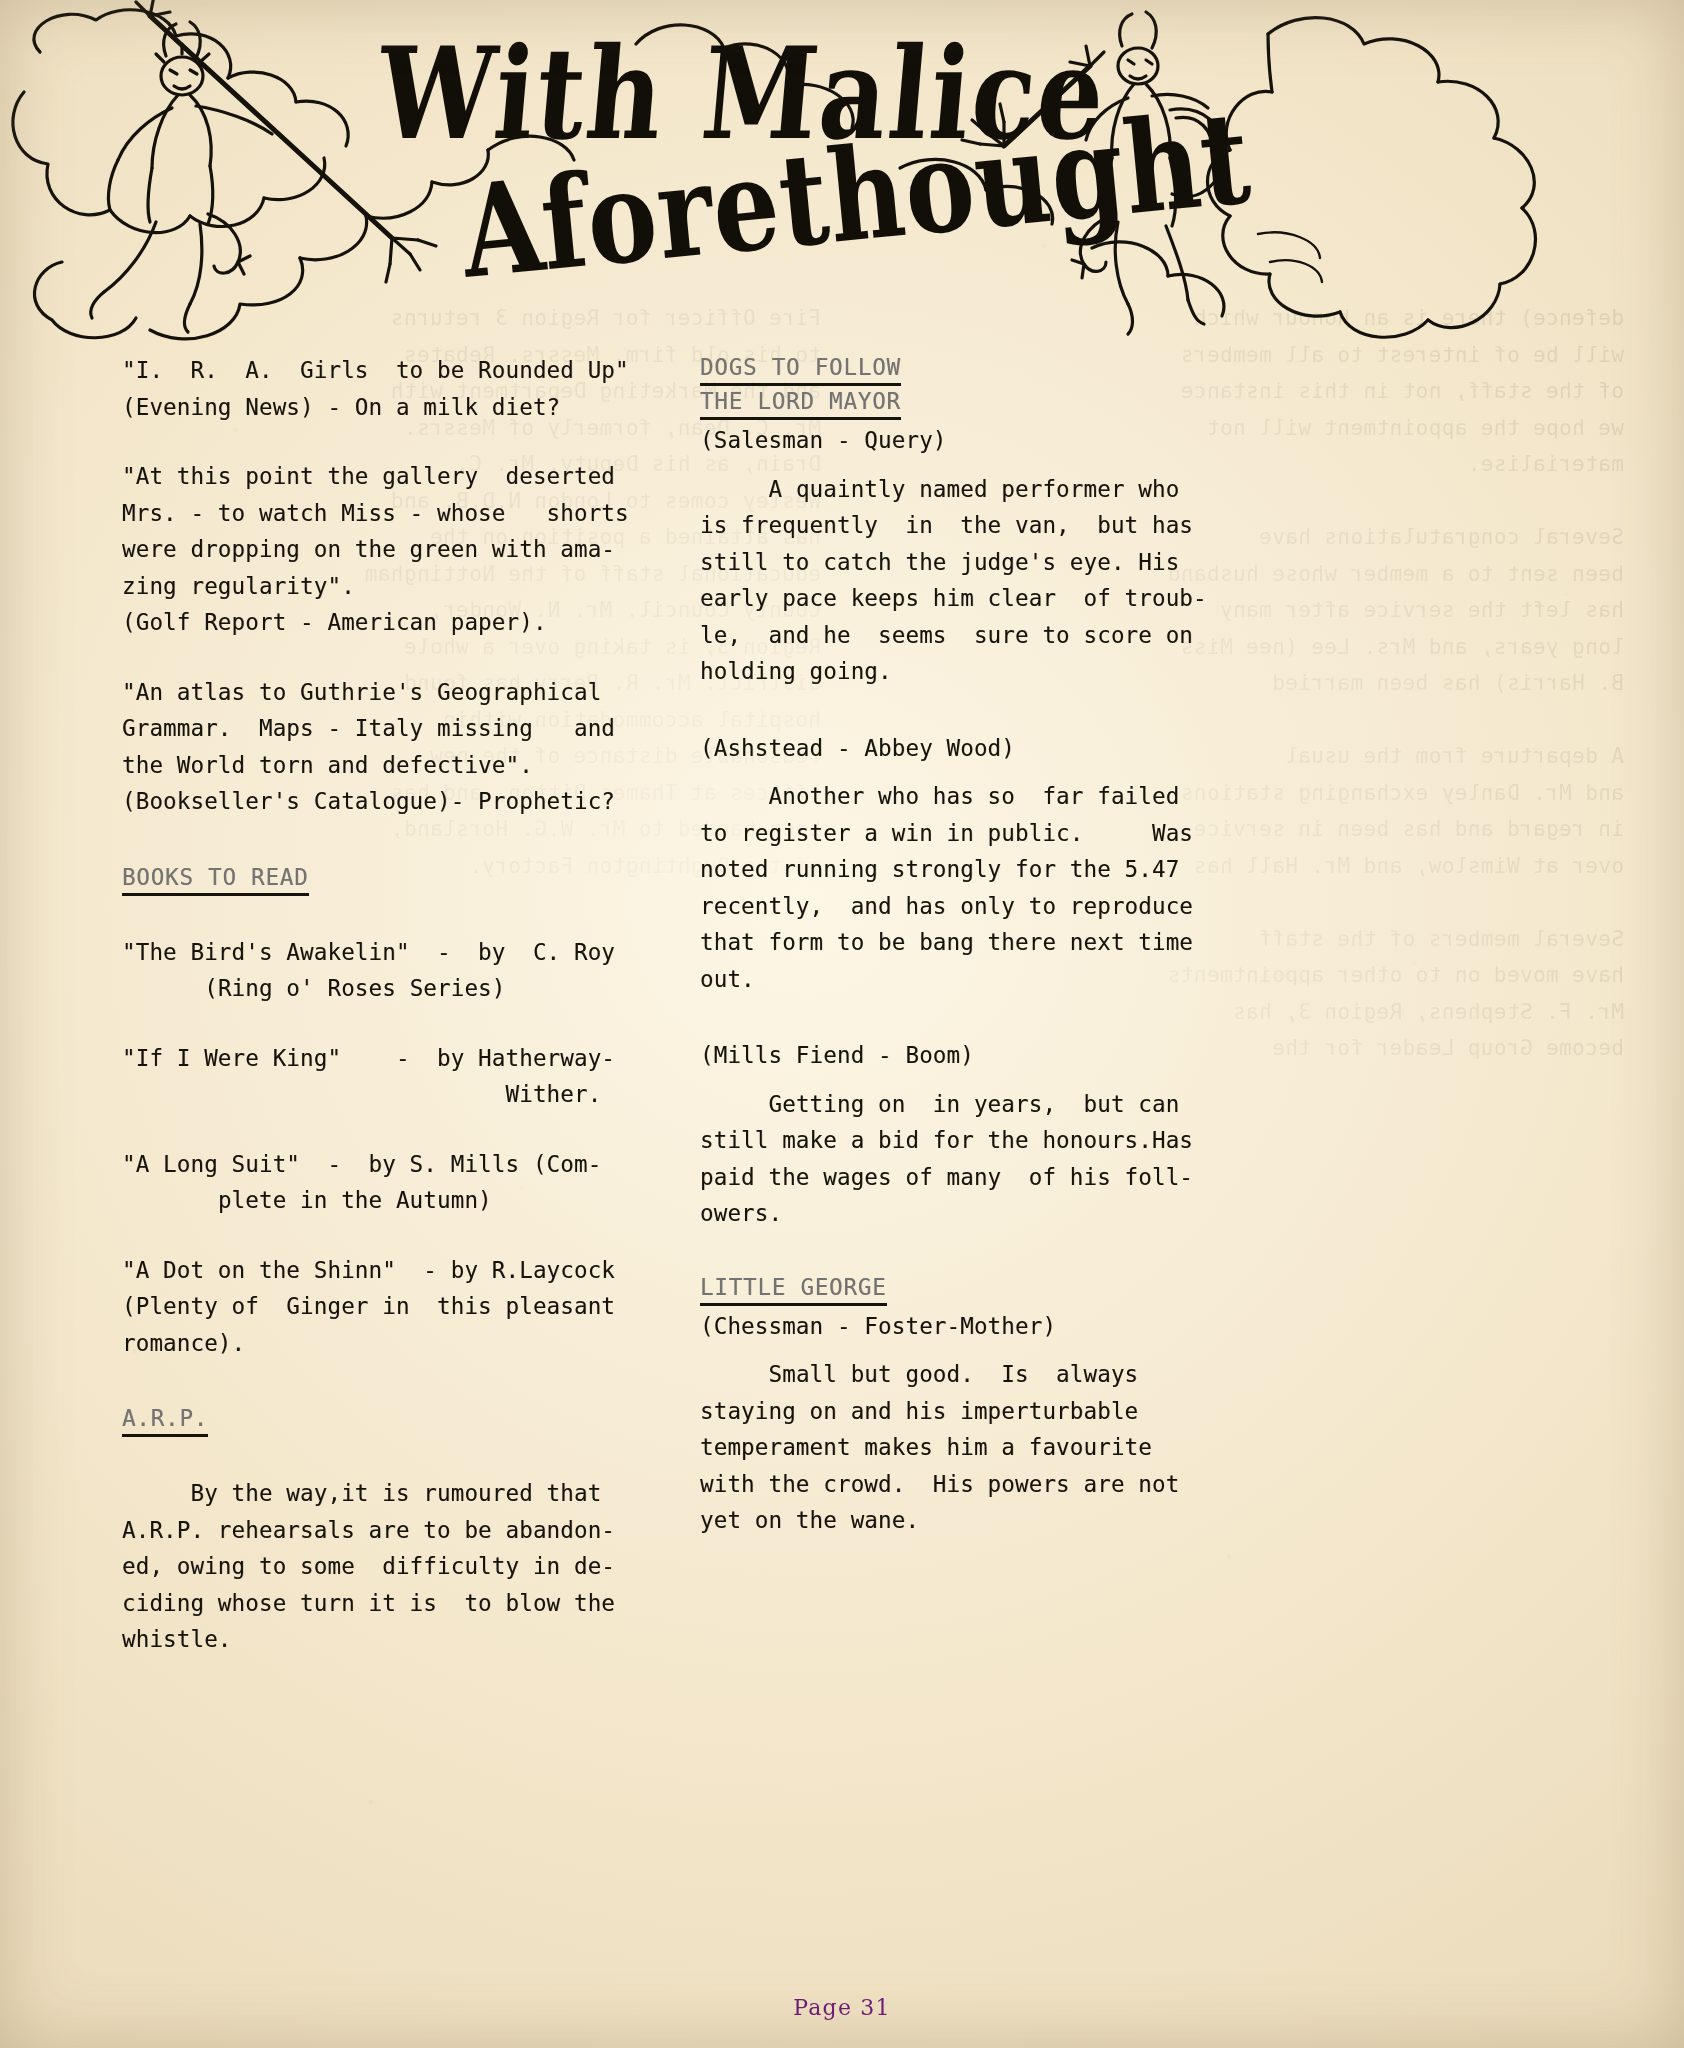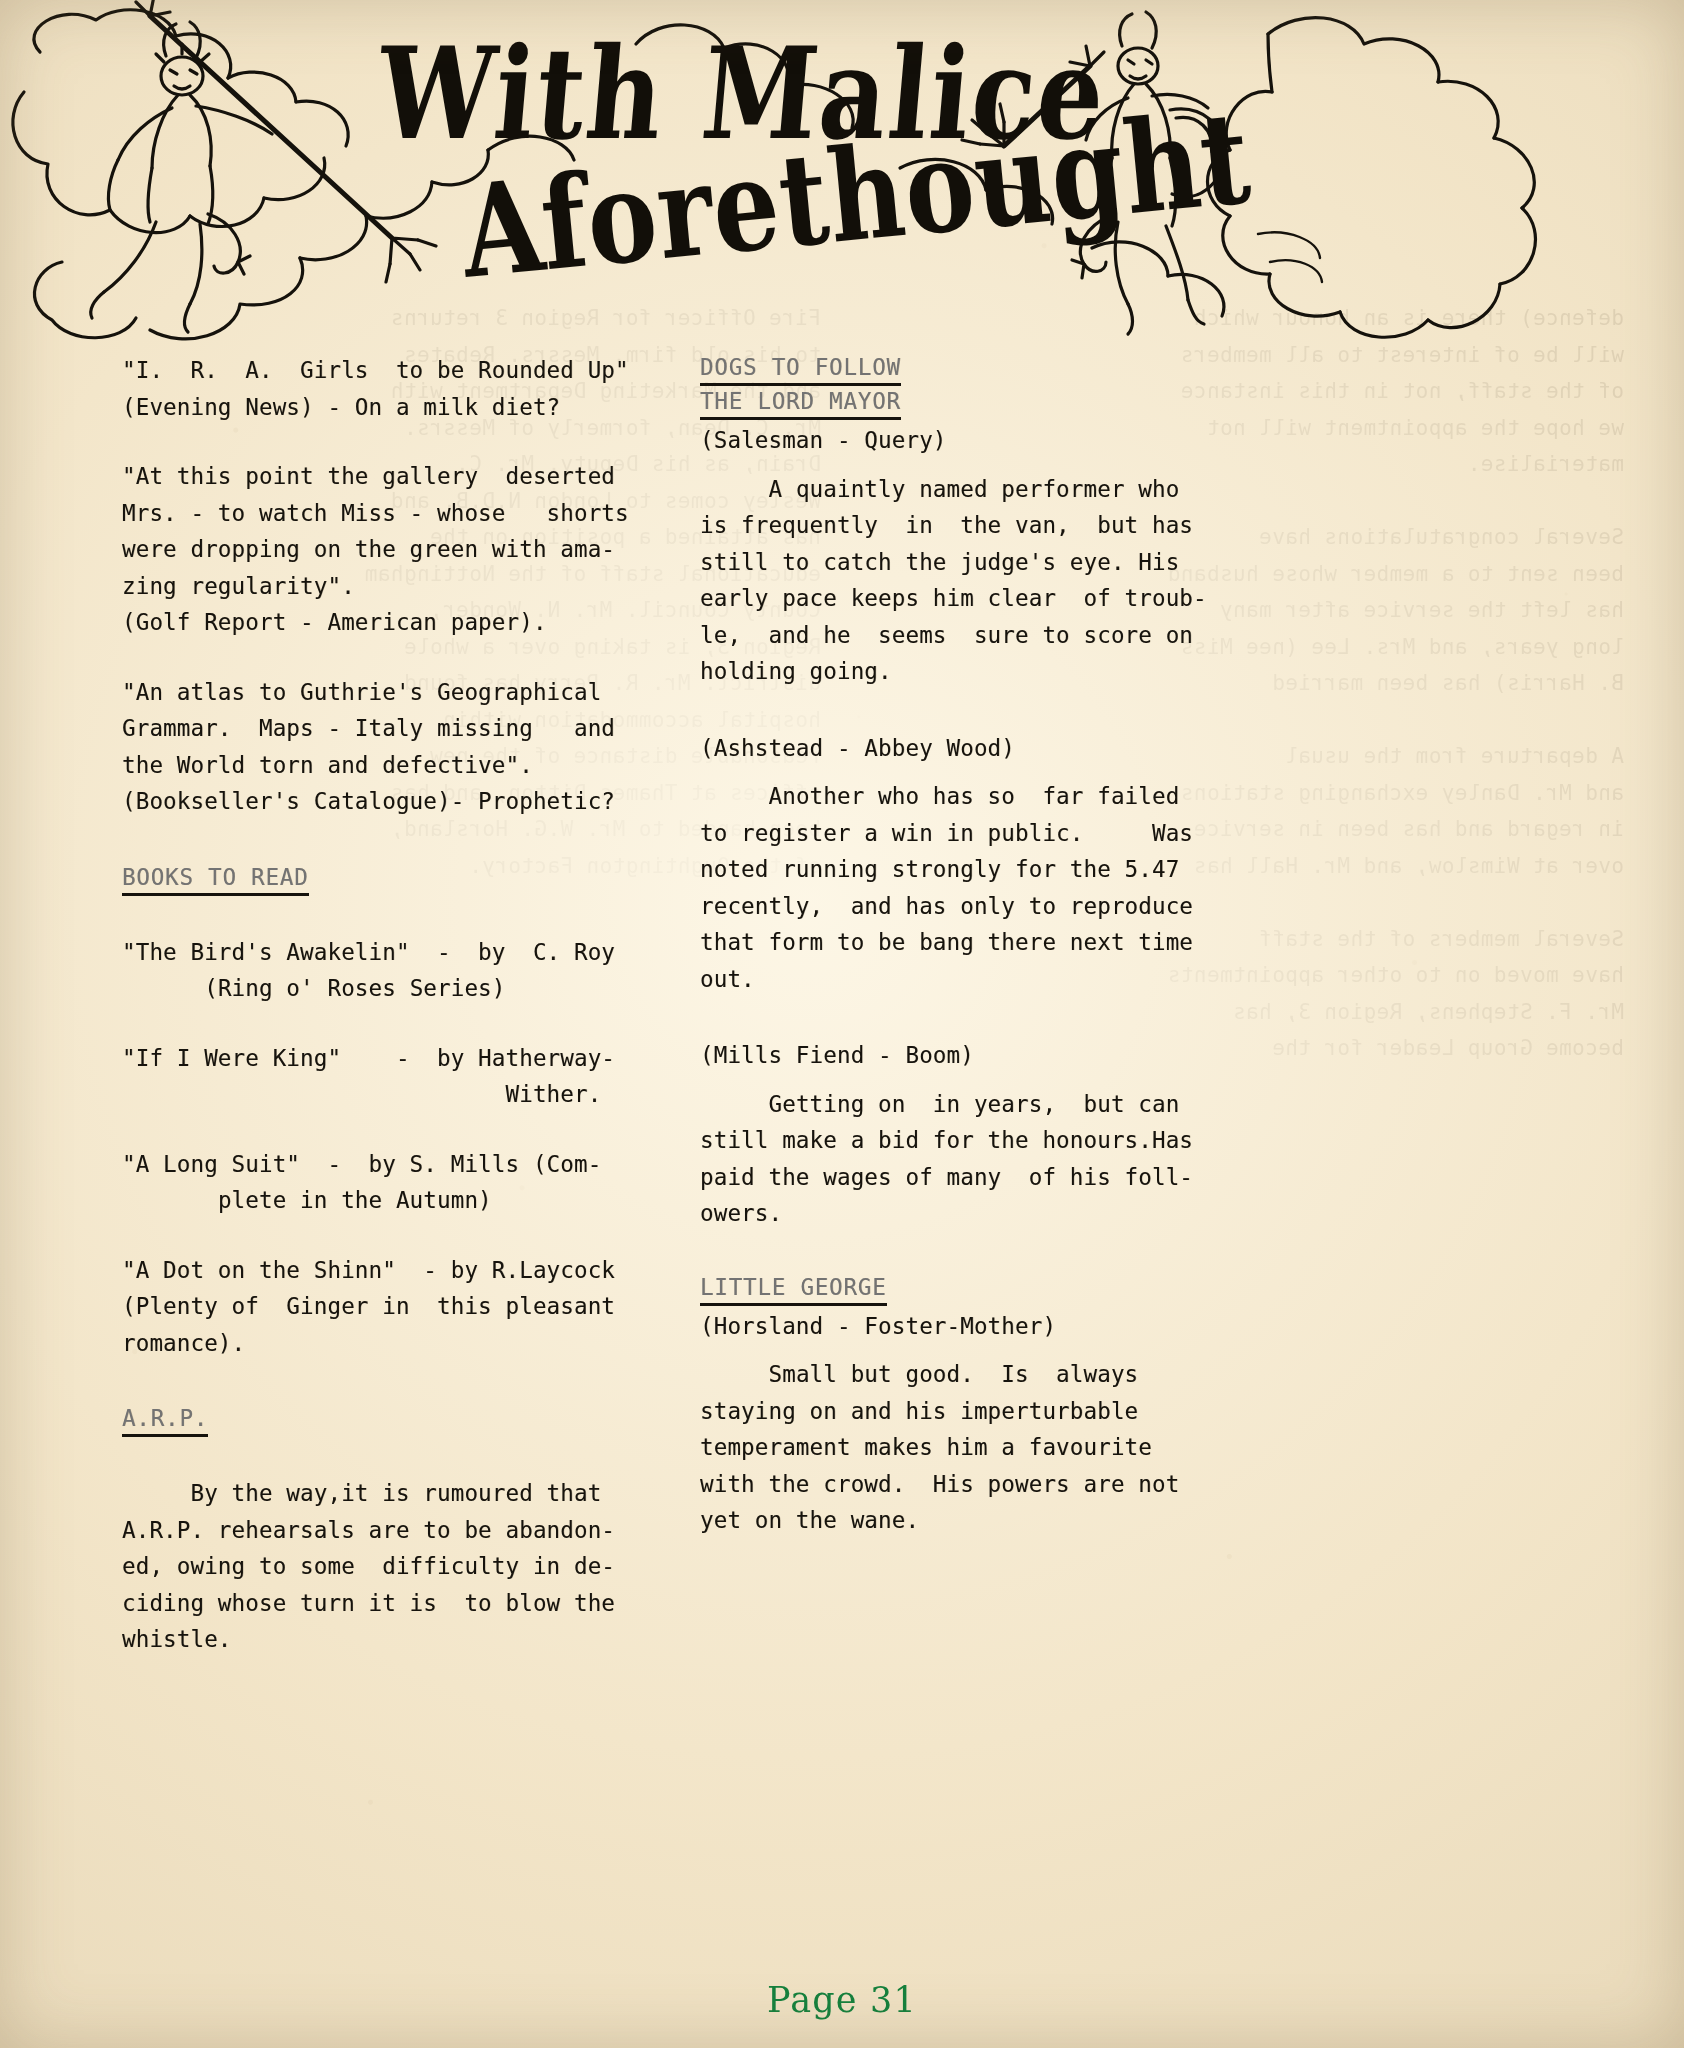--- a/index.html
+++ b/index.html
@@ -160,23 +160,23 @@
 
   .right-top-head { margin: 0 0 0 0; text-align: left; }
 
   .footer {
     position: absolute;
     left: 0; right: 0;
     bottom: 28px;
     text-align: center;
     z-index: 5;
     font-family: "DejaVu Serif", "Liberation Serif", serif;
-    font-size: 35px;
+    font-size: 22px;
     letter-spacing: 1.2px;
-    color: #15803d;
+    color: #701a75;
   }
 
   
   .edge {
     position: absolute;
     inset: 0;
     z-index: 6;
     pointer-events: none;
     box-shadow: inset 0 0 70px rgba(120,98,62,0.28);
   }
@@ -425,21 +425,21 @@
         <div class="tw dog-body">     Getting on  in years,  but can
 still make a bid for the honours.Has
 paid the wages of many  of his foll-
 owers.</div>
       </div>
 
       <div class="dog">
         <div class="heading-wrap left dog-head-wrap">
           <span class="heading">LITTLE GEORGE</span>
         </div>
-        <div class="tw dog-sub">(Horsland - Foster-Mother)</div>
+        <div class="tw dog-sub">(Chessman - Foster-Mother)</div>
         <div class="tw dog-body">     Small but good.  Is  always
 staying on and his imperturbable
 temperament makes him a favourite
 with the crowd.  His powers are not
 yet on the wane.</div>
       </div>
     </div>
   </div>
 
   <div class="footer">Page 31</div>

